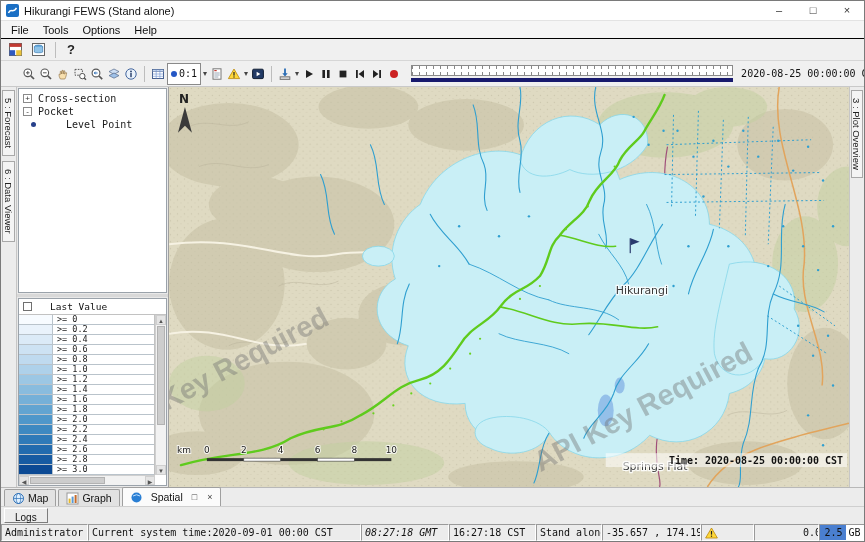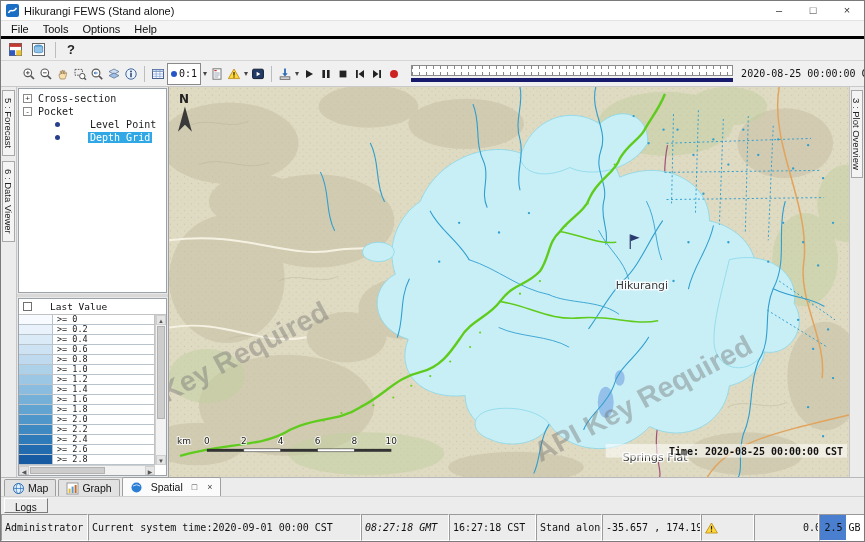--- a/index.html
+++ b/index.html
@@ -7,21 +7,21 @@
   body { font-family:"Liberation Sans", sans-serif; font-size:11px; color:#111; background:#fff; }
   .window { position:relative; width:865px; height:542px; border:1px solid #7a7a7a; background:#f0f0f0; overflow:hidden; display:flex; flex-direction:column; }
 
   
   .titlebar { height:20px; background:#ffffff; display:flex; align-items:center; padding:0 0 0 5px; border-bottom:1px solid #e3e3e3; flex:none; }
   .titlebar .app-title { margin-left:5px; font-size:11px; }
   .win-controls { margin-left:auto; display:flex; }
   .win-btn { width:34px; text-align:center; font-size:11px; color:#333; line-height:19px; }
 
   
-  .menubar { height:18px; background:#f5f5f5; display:flex; align-items:center; padding-left:3px; border-bottom:3px solid #000000; flex:none; }
+  .menubar { height:18px; background:#f5f5f5; display:flex; align-items:center; padding-left:3px; border-bottom:1px solid #000000; flex:none; }
   .menu-item { padding:2px 7px; font-size:11px; }
 
   
   .toolbar1 { height:22px; background:#f0f0f0; border-bottom:1px solid #d6d6d6; display:flex; align-items:center; padding-left:4px; gap:2px; flex:none; }
   .toolbar2 { height:26px; background:#f0f0f0; border-bottom:1px solid #c9c9c9; display:flex; align-items:center; padding-left:20px; gap:1px; flex:none; }
   .tbtn { width:21px; height:20px; display:flex; align-items:center; justify-content:center; border:1px solid transparent; }
   .tbtn svg { display:block; }
   .sep { width:1px; height:16px; background:#bdbdbd; margin:0 4px; flex:none; }
   .help-q { font-weight:bold; font-size:13px; width:18px; text-align:center; color:#222; }
   .combo { display:flex; align-items:center; gap:2px; background:#fff; border:1px solid #8a8a8a; height:16px; padding:10px 3px; font-size:10px; font-family:"DejaVu Sans Mono", monospace; }
@@ -36,21 +36,21 @@
 
   
   .content { flex:1; display:flex; min-height:0; }
   .strip-left { width:16px; background:#ececec; border-right:1px solid #c6c6c6; display:flex; flex-direction:column; gap:5px; padding-top:3px; flex:none; }
   .strip-right { width:15px; background:#ececec; border-left:1px solid #c6c6c6; display:flex; flex-direction:column; padding-top:3px; flex:none; }
   .vtab { writing-mode:vertical-rl; text-orientation:mixed; font-size:9.5px; color:#222; background:#f4f4f4; border:1px solid #a8a8a8; padding:7px 0; margin:0 1px; text-align:center; white-space:nowrap; }
 
   .left-panel { width:152px; flex:none; display:flex; flex-direction:column; background:#e8e8e8; border-right:1px solid #a0a0a0; }
   .tree-panel { height:205px; flex:none; background:#fff; border:1px solid #9aa2aa; margin:1px; overflow:hidden; font-family:"DejaVu Sans Mono", monospace; font-size:10px; padding-top:3px; }
   .tree-row { display:flex; align-items:center; height:13px; padding-left:4px; gap:4px; white-space:nowrap; }
-  .tree-row.child { padding-left:36px;gap:28px; }
+  .tree-row.child { padding-left:12px;gap:28px; }
   .expander { width:9px; height:9px; border:1px solid #8a8a8a; background:#fff; font-size:8px; line-height:7px; text-align:center; color:#333; flex:none; font-family:"Liberation Sans",sans-serif; }
   .bullet { width:5px; height:5px; border-radius:50%; background:#27408b; flex:none; }
   .tree-label { padding:0 2px; color:#1a1a1a; }
   .tree-row.selected .tree-label { background:#31a8e6; color:#fff; }
   .splitter { height:3px; background:#d8d8d8; flex:none; }
   .legend-panel { flex:1; background:#fff; border:1px solid #9aa2aa; margin:1px; display:flex; flex-direction:column; position:relative; overflow:hidden; }
   .legend-header { height:16px; display:flex; align-items:center; gap:18px; padding-left:4px; border-bottom:1px solid #c2c2c2; font-family:"DejaVu Sans Mono", monospace; font-size:9.5px; flex:none; }
   .checkbox { width:9px; height:9px; border:1px solid #707070; background:#fff; flex:none; }
   .legend-rows { flex:1; overflow:hidden; margin-right:11px; border-right:1px solid #c2c2c2; }
   .legend-row { display:flex; height:10px; border-bottom:1px solid #b9c3cb; font-family:"DejaVu Sans Mono", monospace; font-size:8.5px; }
@@ -72,21 +72,21 @@
 
   
   .bottom-tabs { height:19px; background:#ececec; border-top:1px solid #b8b8b8; display:flex; align-items:flex-end; padding-left:3px; gap:2px; flex:none; }
   .btab { display:flex; align-items:center; gap:3px; height:17px; padding:0 7px; font-size:10.5px; background:#e2e2e2; border:1px solid #9f9f9f; border-bottom:none; border-radius:2px 2px 0 0; }
   .btab.active { background:#fbfbfb; height:19px;gap:8px; }
   .mini-btn { font-size:9px; line-height:9px; color:#444; padding:0 1px; }
   .logs-row { height:18px; background:#ececec; border-top:1px solid #cfcfcf; display:flex; align-items:center; padding-left:3px; flex:none; }
   .btn3d { border:1px solid; border-color:#fff #7d7d7d #7d7d7d #fff; background:#ececec; padding:2px 10px; font-size:10px; height:15px; line-height:14px; }
 
   
-  .statusbar { height:27px; display:flex; background:#ececec; font-family:"DejaVu Sans Mono", monospace; font-size:10px; flex:none; }
+  .statusbar { height:17px; display:flex; background:#ececec; font-family:"DejaVu Sans Mono", monospace; font-size:10px; flex:none; }
   .seg { border:1px solid; border-color:#9a9a9a #ffffff #ffffff #9a9a9a; padding:1px 3px; white-space:nowrap; overflow:hidden; display:flex; align-items:center; flex:none; background:#ececec; }
   .seg.mem { background:linear-gradient(90deg,#4a7fd0 0 58%,#ffffff 58%); justify-content:center; }
 </style>
 </head>
 <body>
 
 <div class="window">
 
   <div class="titlebar">
     <svg width="13" height="13">
@@ -277,24 +277,20 @@
           <span class="expander">+</span>
           <span class="tree-label">Cross-section</span>
         </div>
         <div class="tree-row">
           <span class="expander">-</span>
           <span class="tree-label">Pocket</span>
         </div>
         <div class="tree-row child">
           <span class="bullet"></span>
           <span class="tree-label">Level Point</span>
-        </div>
-        <div class="tree-row child selected">
-          <span class="bullet"></span>
-          <span class="tree-label">Depth Grid</span>
         </div>
       </div>
       <div class="splitter"></div>
       <div class="legend-panel">
         <div class="legend-header">
           <span class="checkbox"></span>
           <span>Last Value</span>
         </div>
         <div class="legend-rows">
             <div class="legend-row">

